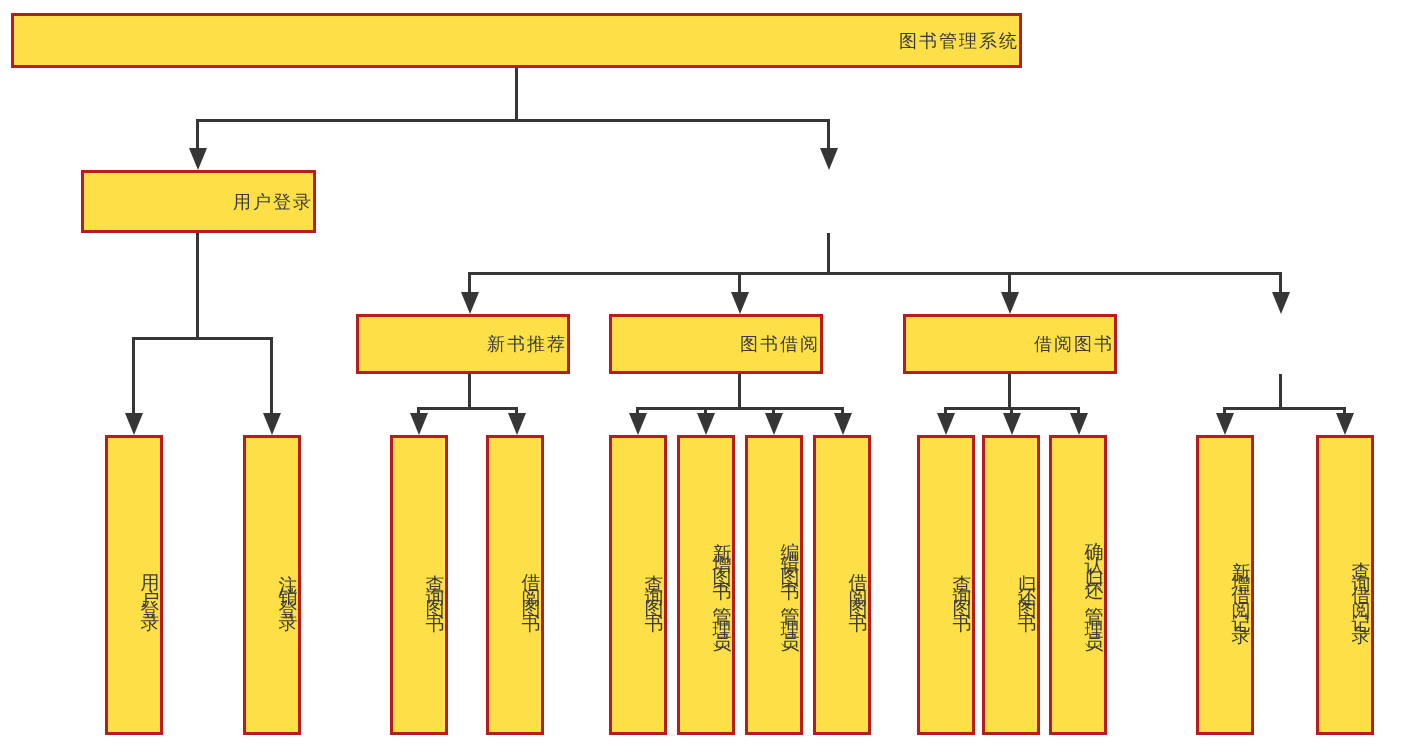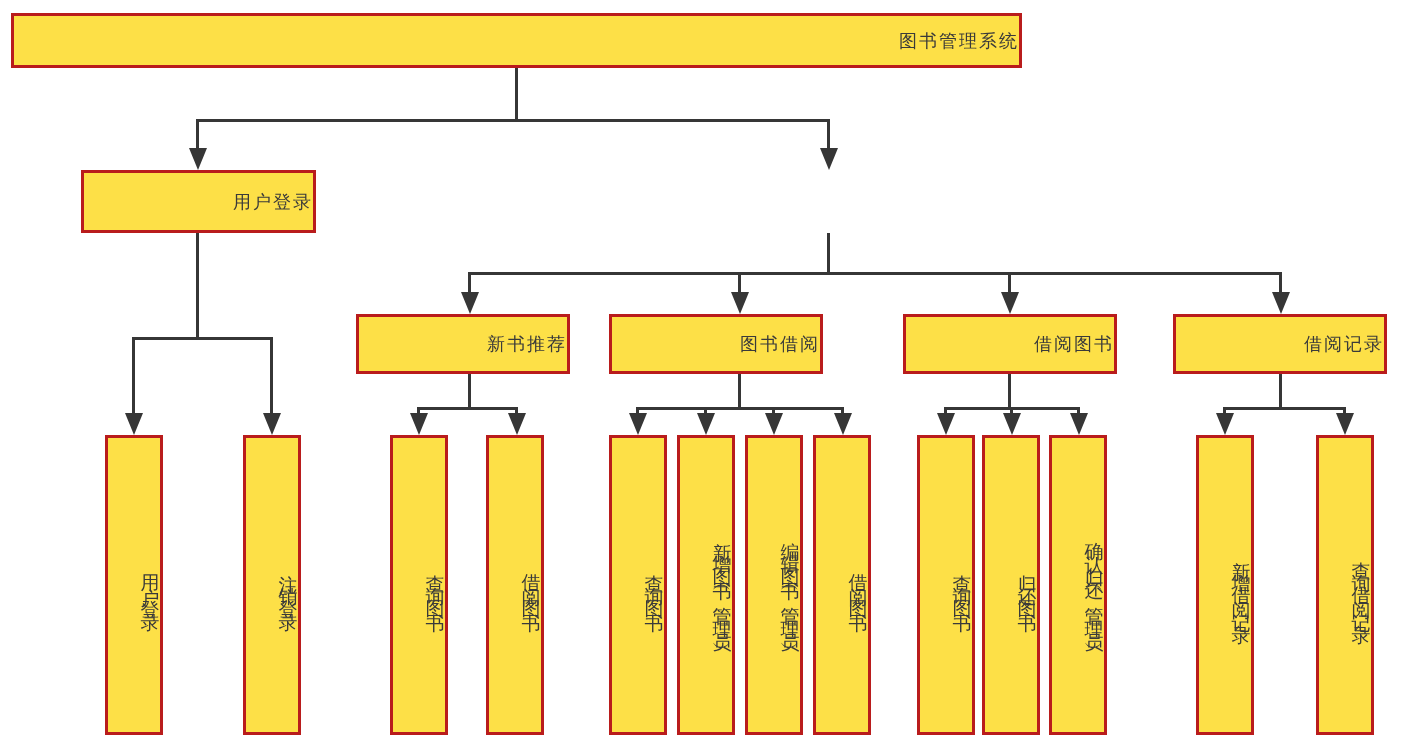--- a/index.html
+++ b/index.html
@@ -80,23 +80,20 @@
 
   <div class="box" style="left:356px;top:314px;width:214px;height:60px">
     <span class="lbl">新书推荐</span>
   </div>
   <div class="box" style="left:609px;top:314px;width:214px;height:60px">
     <span class="lbl">图书借阅</span>
   </div>
   <div class="box" style="left:903px;top:314px;width:214px;height:60px">
     <span class="lbl">借阅图书</span>
   </div>
-  <div class="box" style="left:1173px;top:314px;width:214px;height:60px">
-    <span class="lbl">借阅记录</span>
-  </div>
 
   <div class="vl" style="left:468px;top:374px;height:36px"></div>
   <div class="hl" style="left:417px;top:407px;width:101px"></div>
   <div class="vl" style="left:417px;top:407px;height:10px"></div>
   <div class="arrow" style="left:410px;top:413px"></div>
   <div class="vl" style="left:515px;top:407px;height:10px"></div>
   <div class="arrow" style="left:508px;top:413px"></div>
 
   <div class="vl" style="left:738px;top:374px;height:36px"></div>
   <div class="hl" style="left:636px;top:407px;width:208px"></div>

